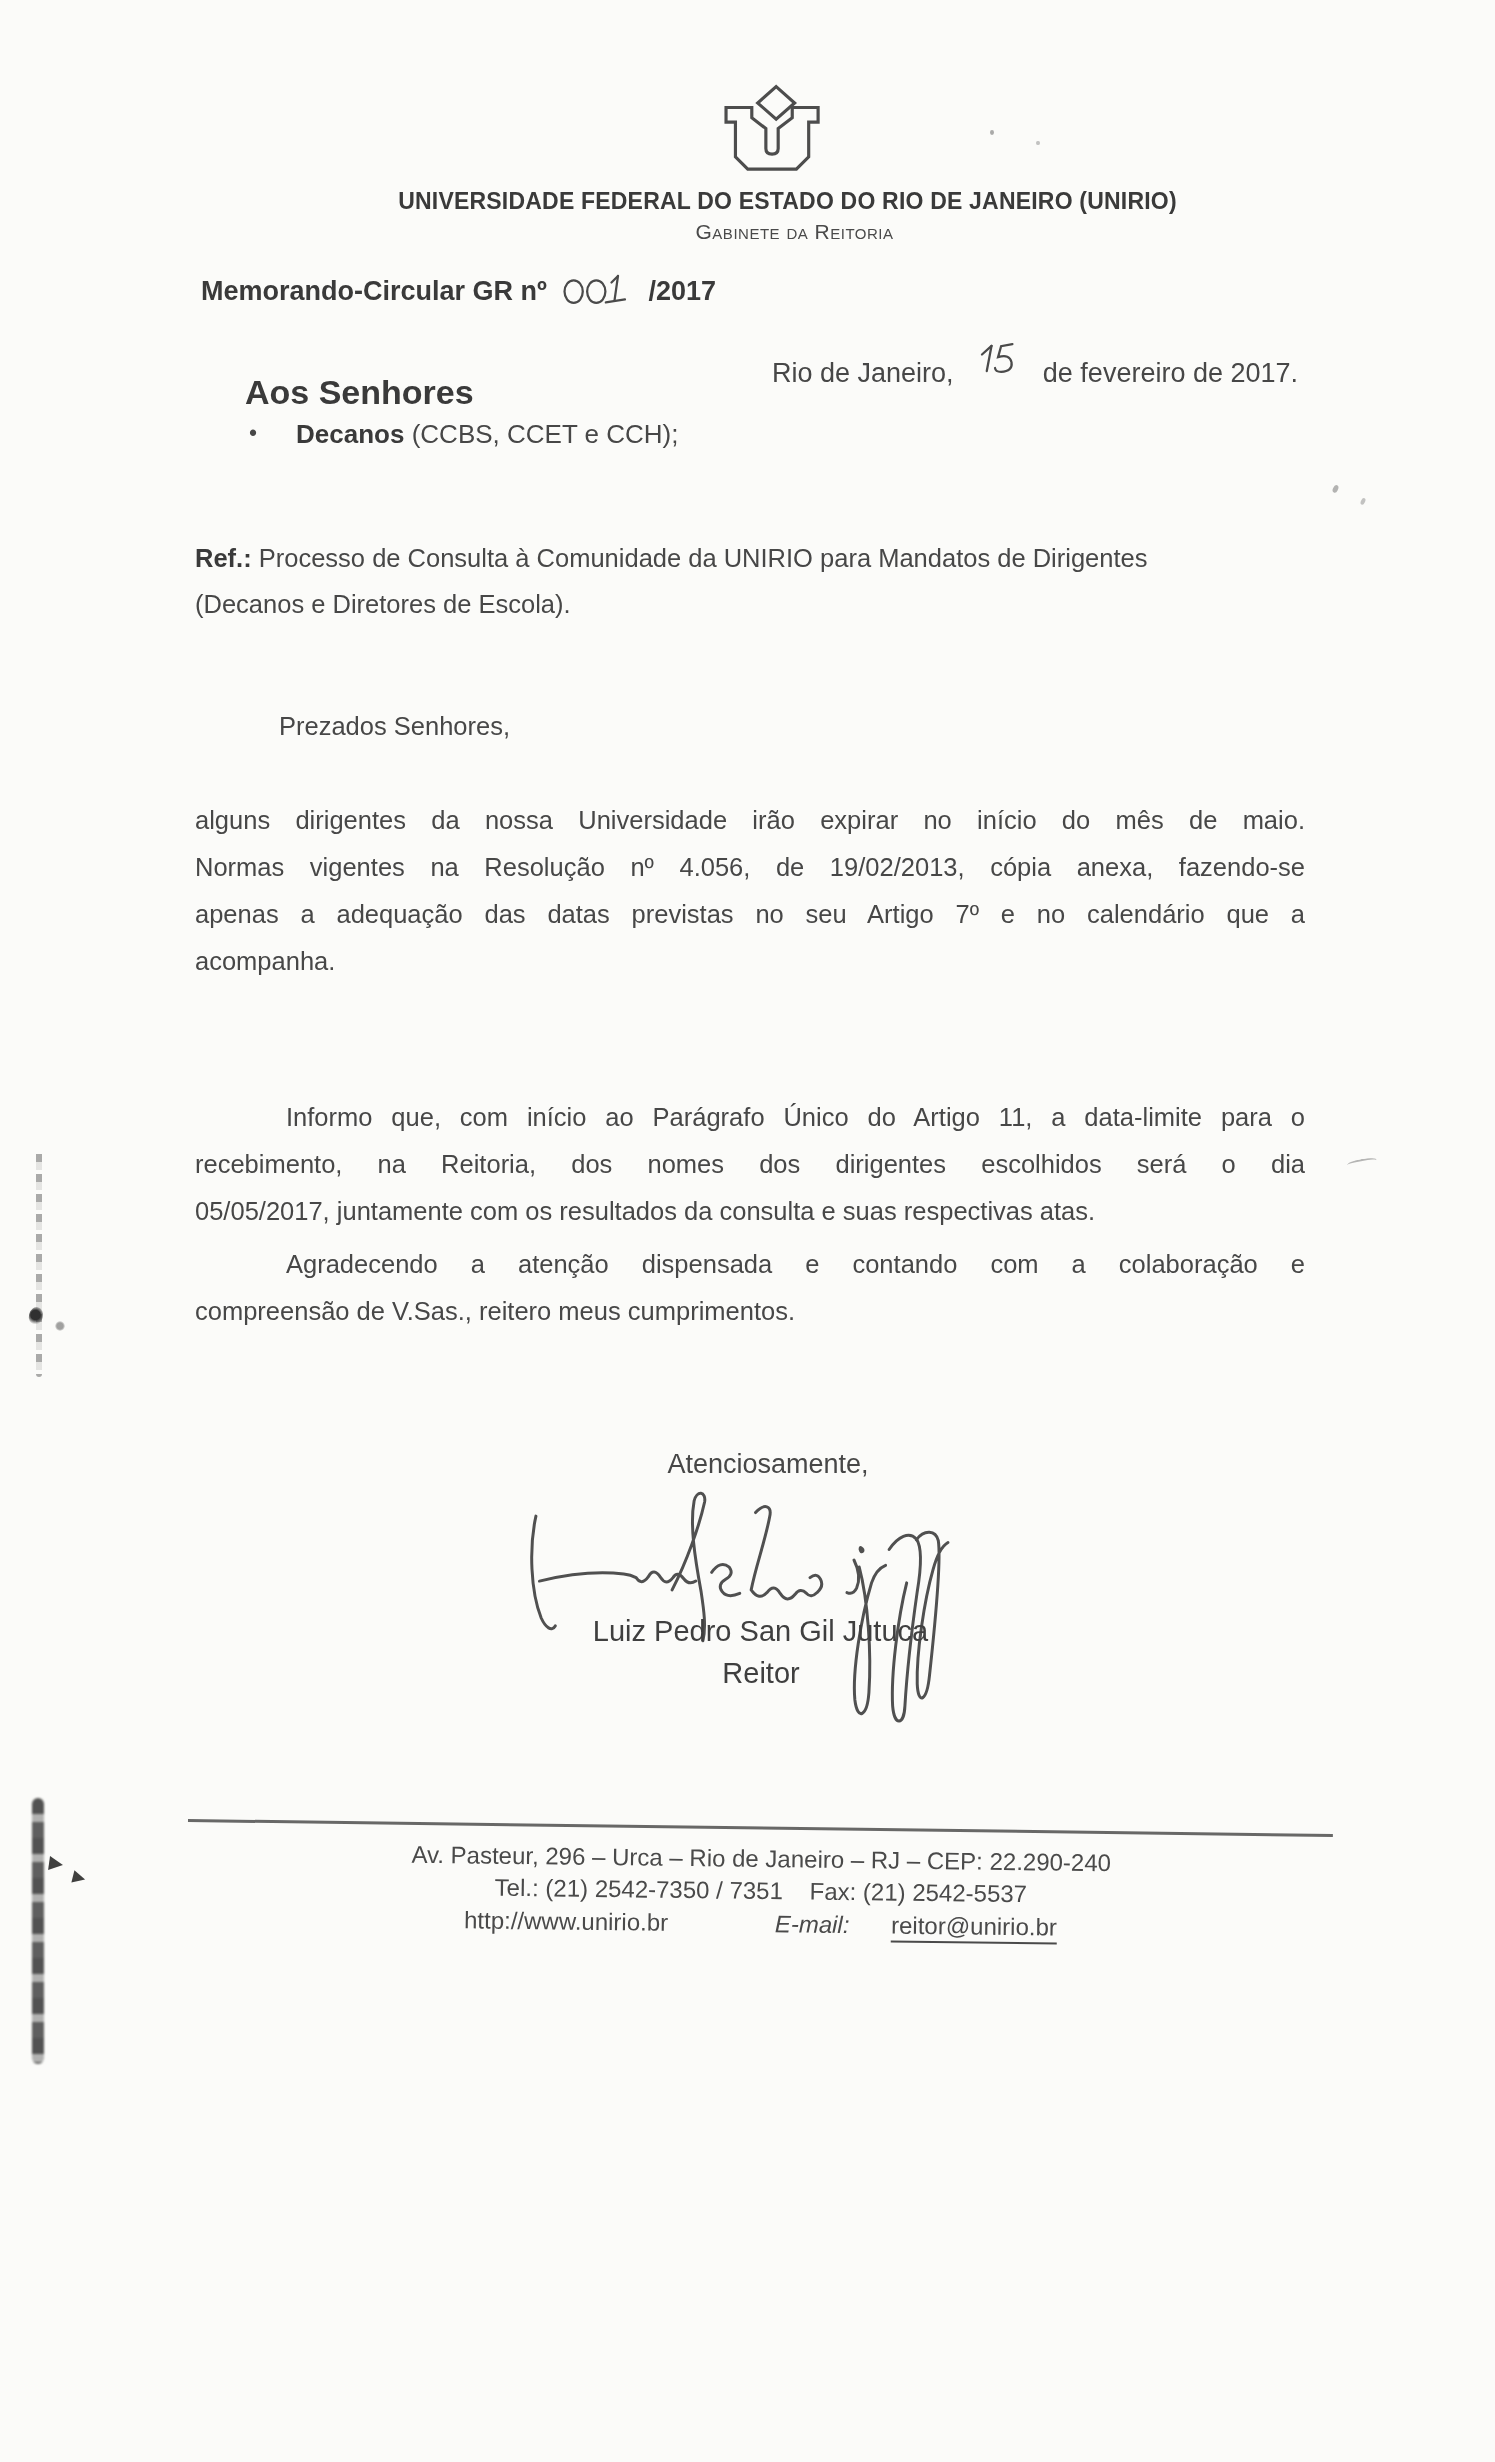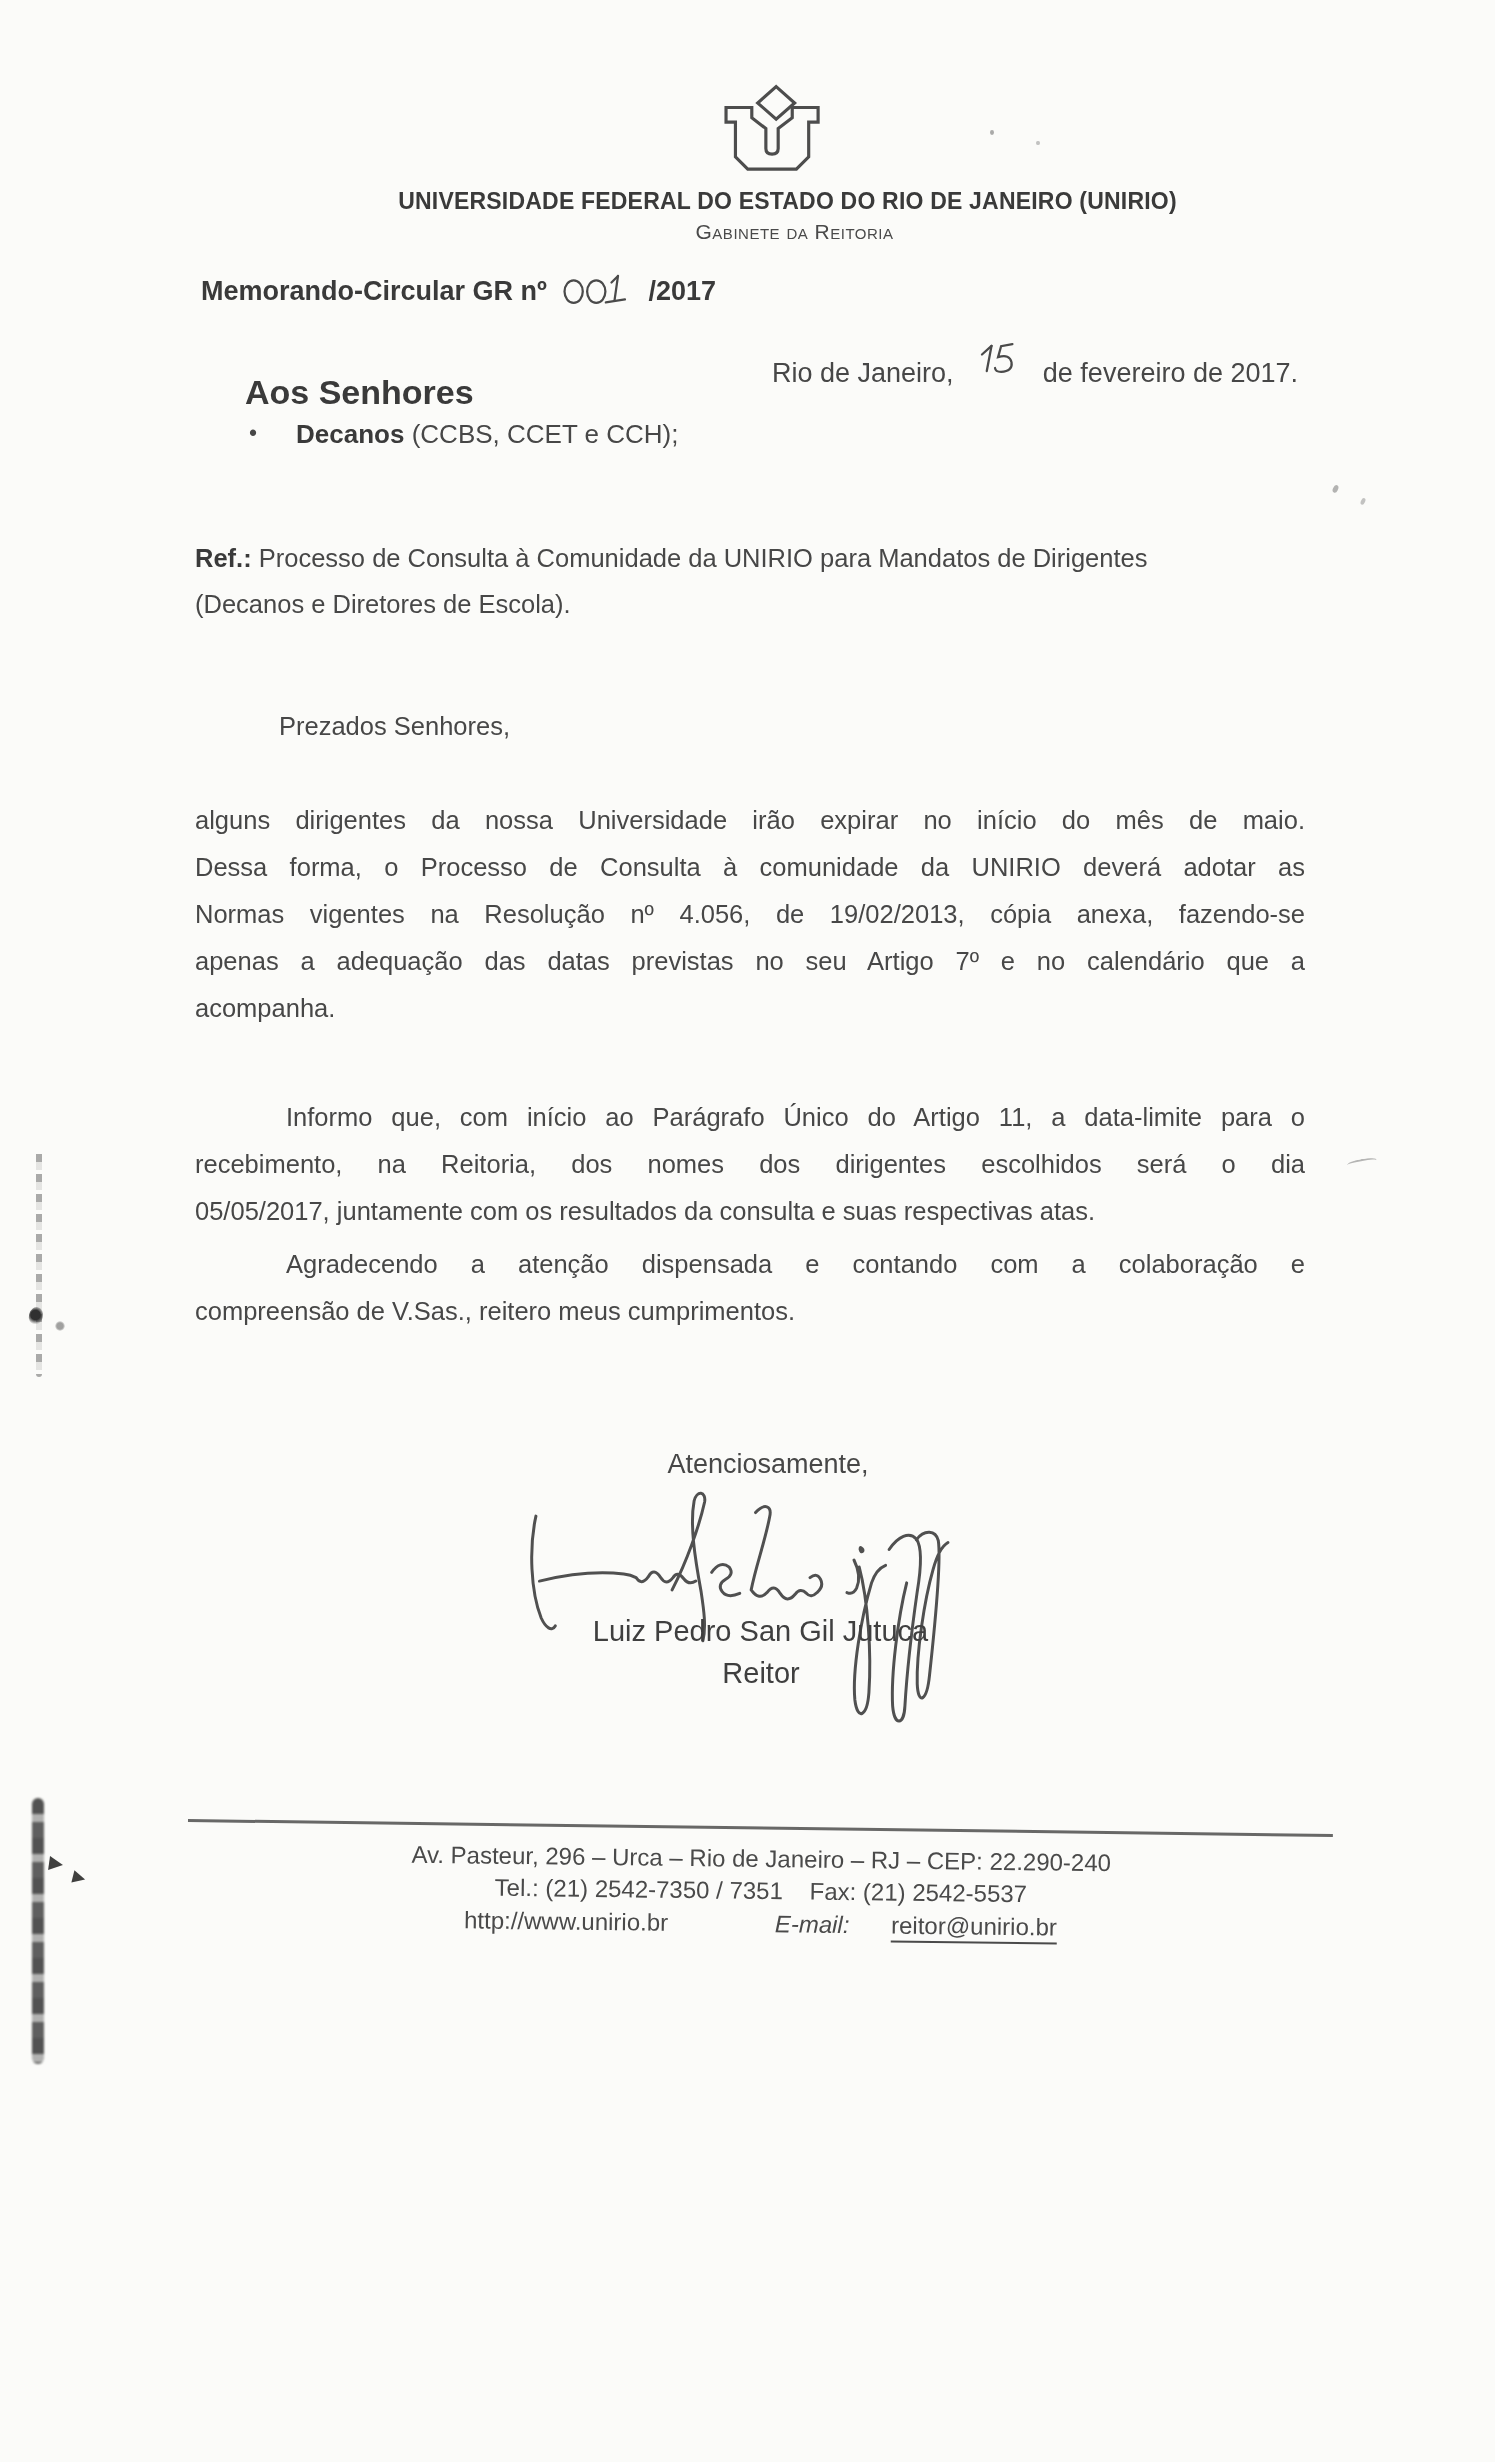--- a/index.html
+++ b/index.html
@@ -165,21 +165,20 @@
 
   <div class="abs ref">
     <div class="rline"><b>Ref.:</b><span> Processo de Consulta à Comunidade da UNIRIO para Mandatos de Dirigentes</span></div>
     <div class="rline">(Decanos e Diretores de Escola).</div>
   </div>
 
   <div class="abs salutation">Prezados Senhores,</div>
 
   <div class="abs para p1">
     <div class="jline">alguns dirigentes da nossa Universidade irão expirar no início do mês de maio.</div>
-    <div class="jline">Dessa forma, o Processo de Consulta à comunidade da UNIRIO deverá adotar as</div>
     <div class="jline">Normas vigentes na Resolução nº 4.056, de 19/02/2013, cópia anexa, fazendo-se</div>
     <div class="jline">apenas a adequação das datas previstas no seu Artigo 7º e no calendário que a</div>
     <div class="jline last">acompanha.</div>
   </div>
 
   <div class="abs para p2">
     <div class="jline ind">Informo que, com início ao Parágrafo Único do Artigo 11, a data-limite para o</div>
     <div class="jline">recebimento, na Reitoria, dos nomes dos dirigentes escolhidos será o dia</div>
     <div class="jline last">05/05/2017, juntamente com os resultados da consulta e suas respectivas atas.</div>
   </div>

